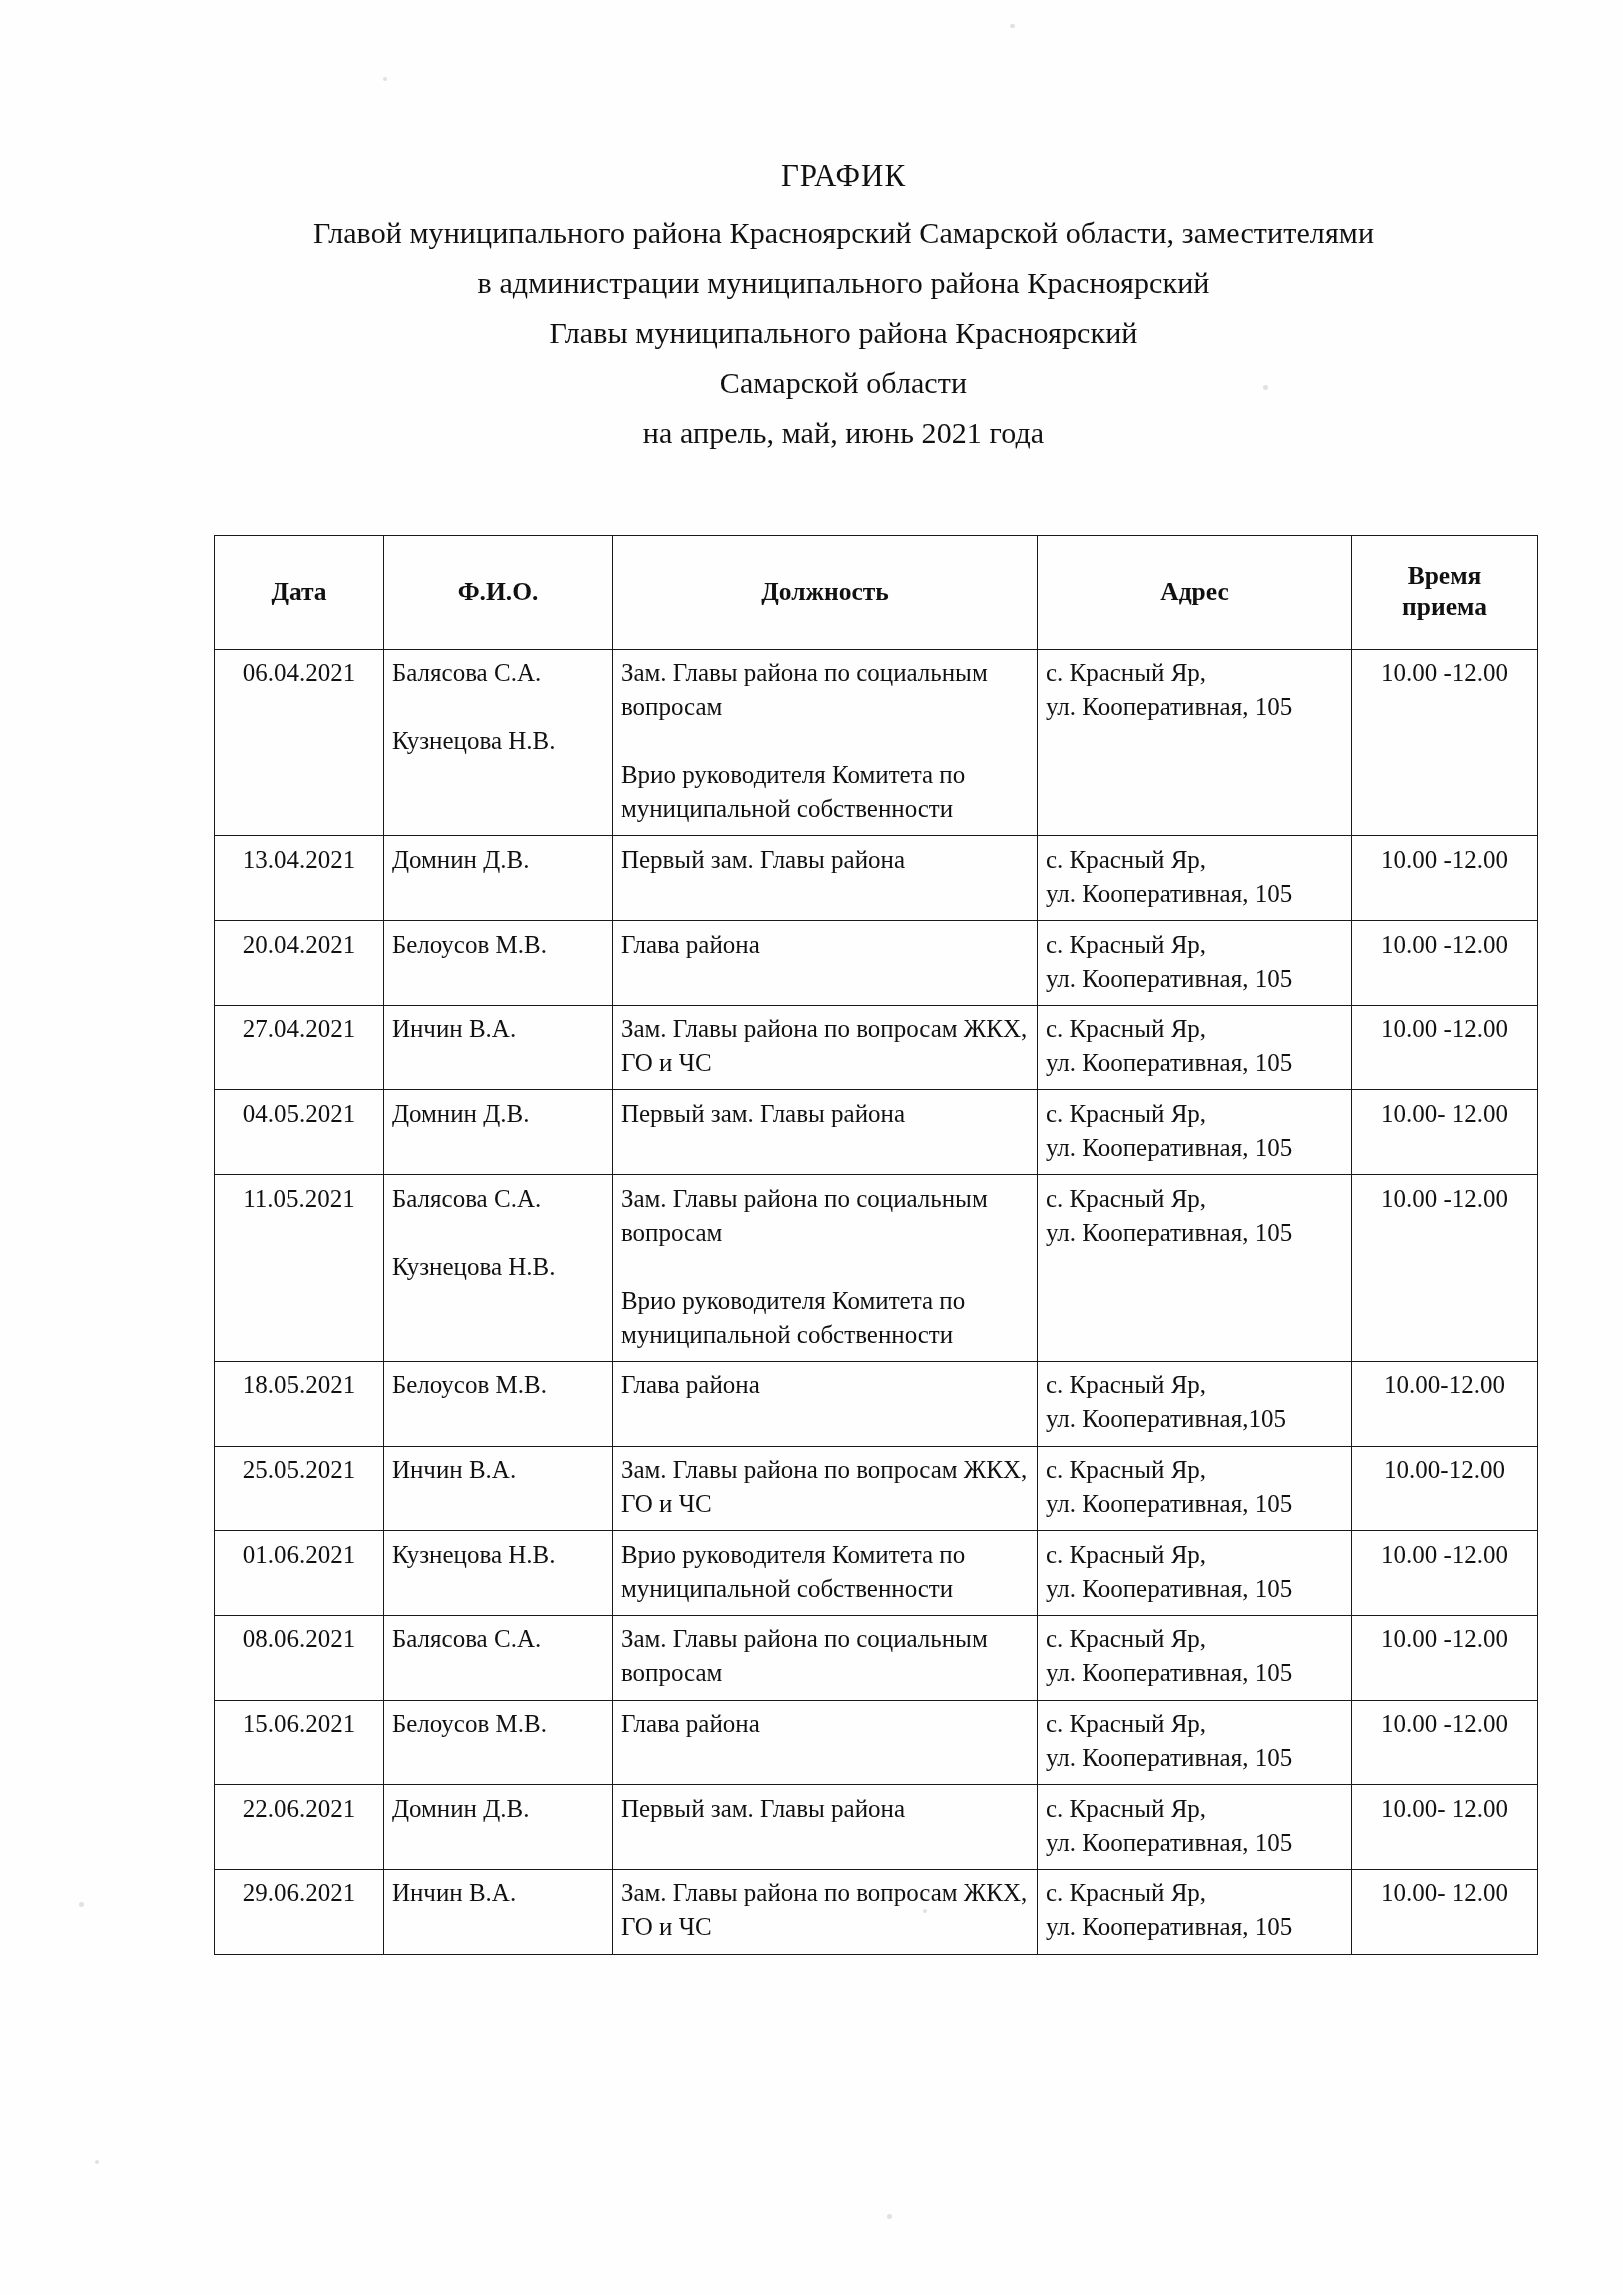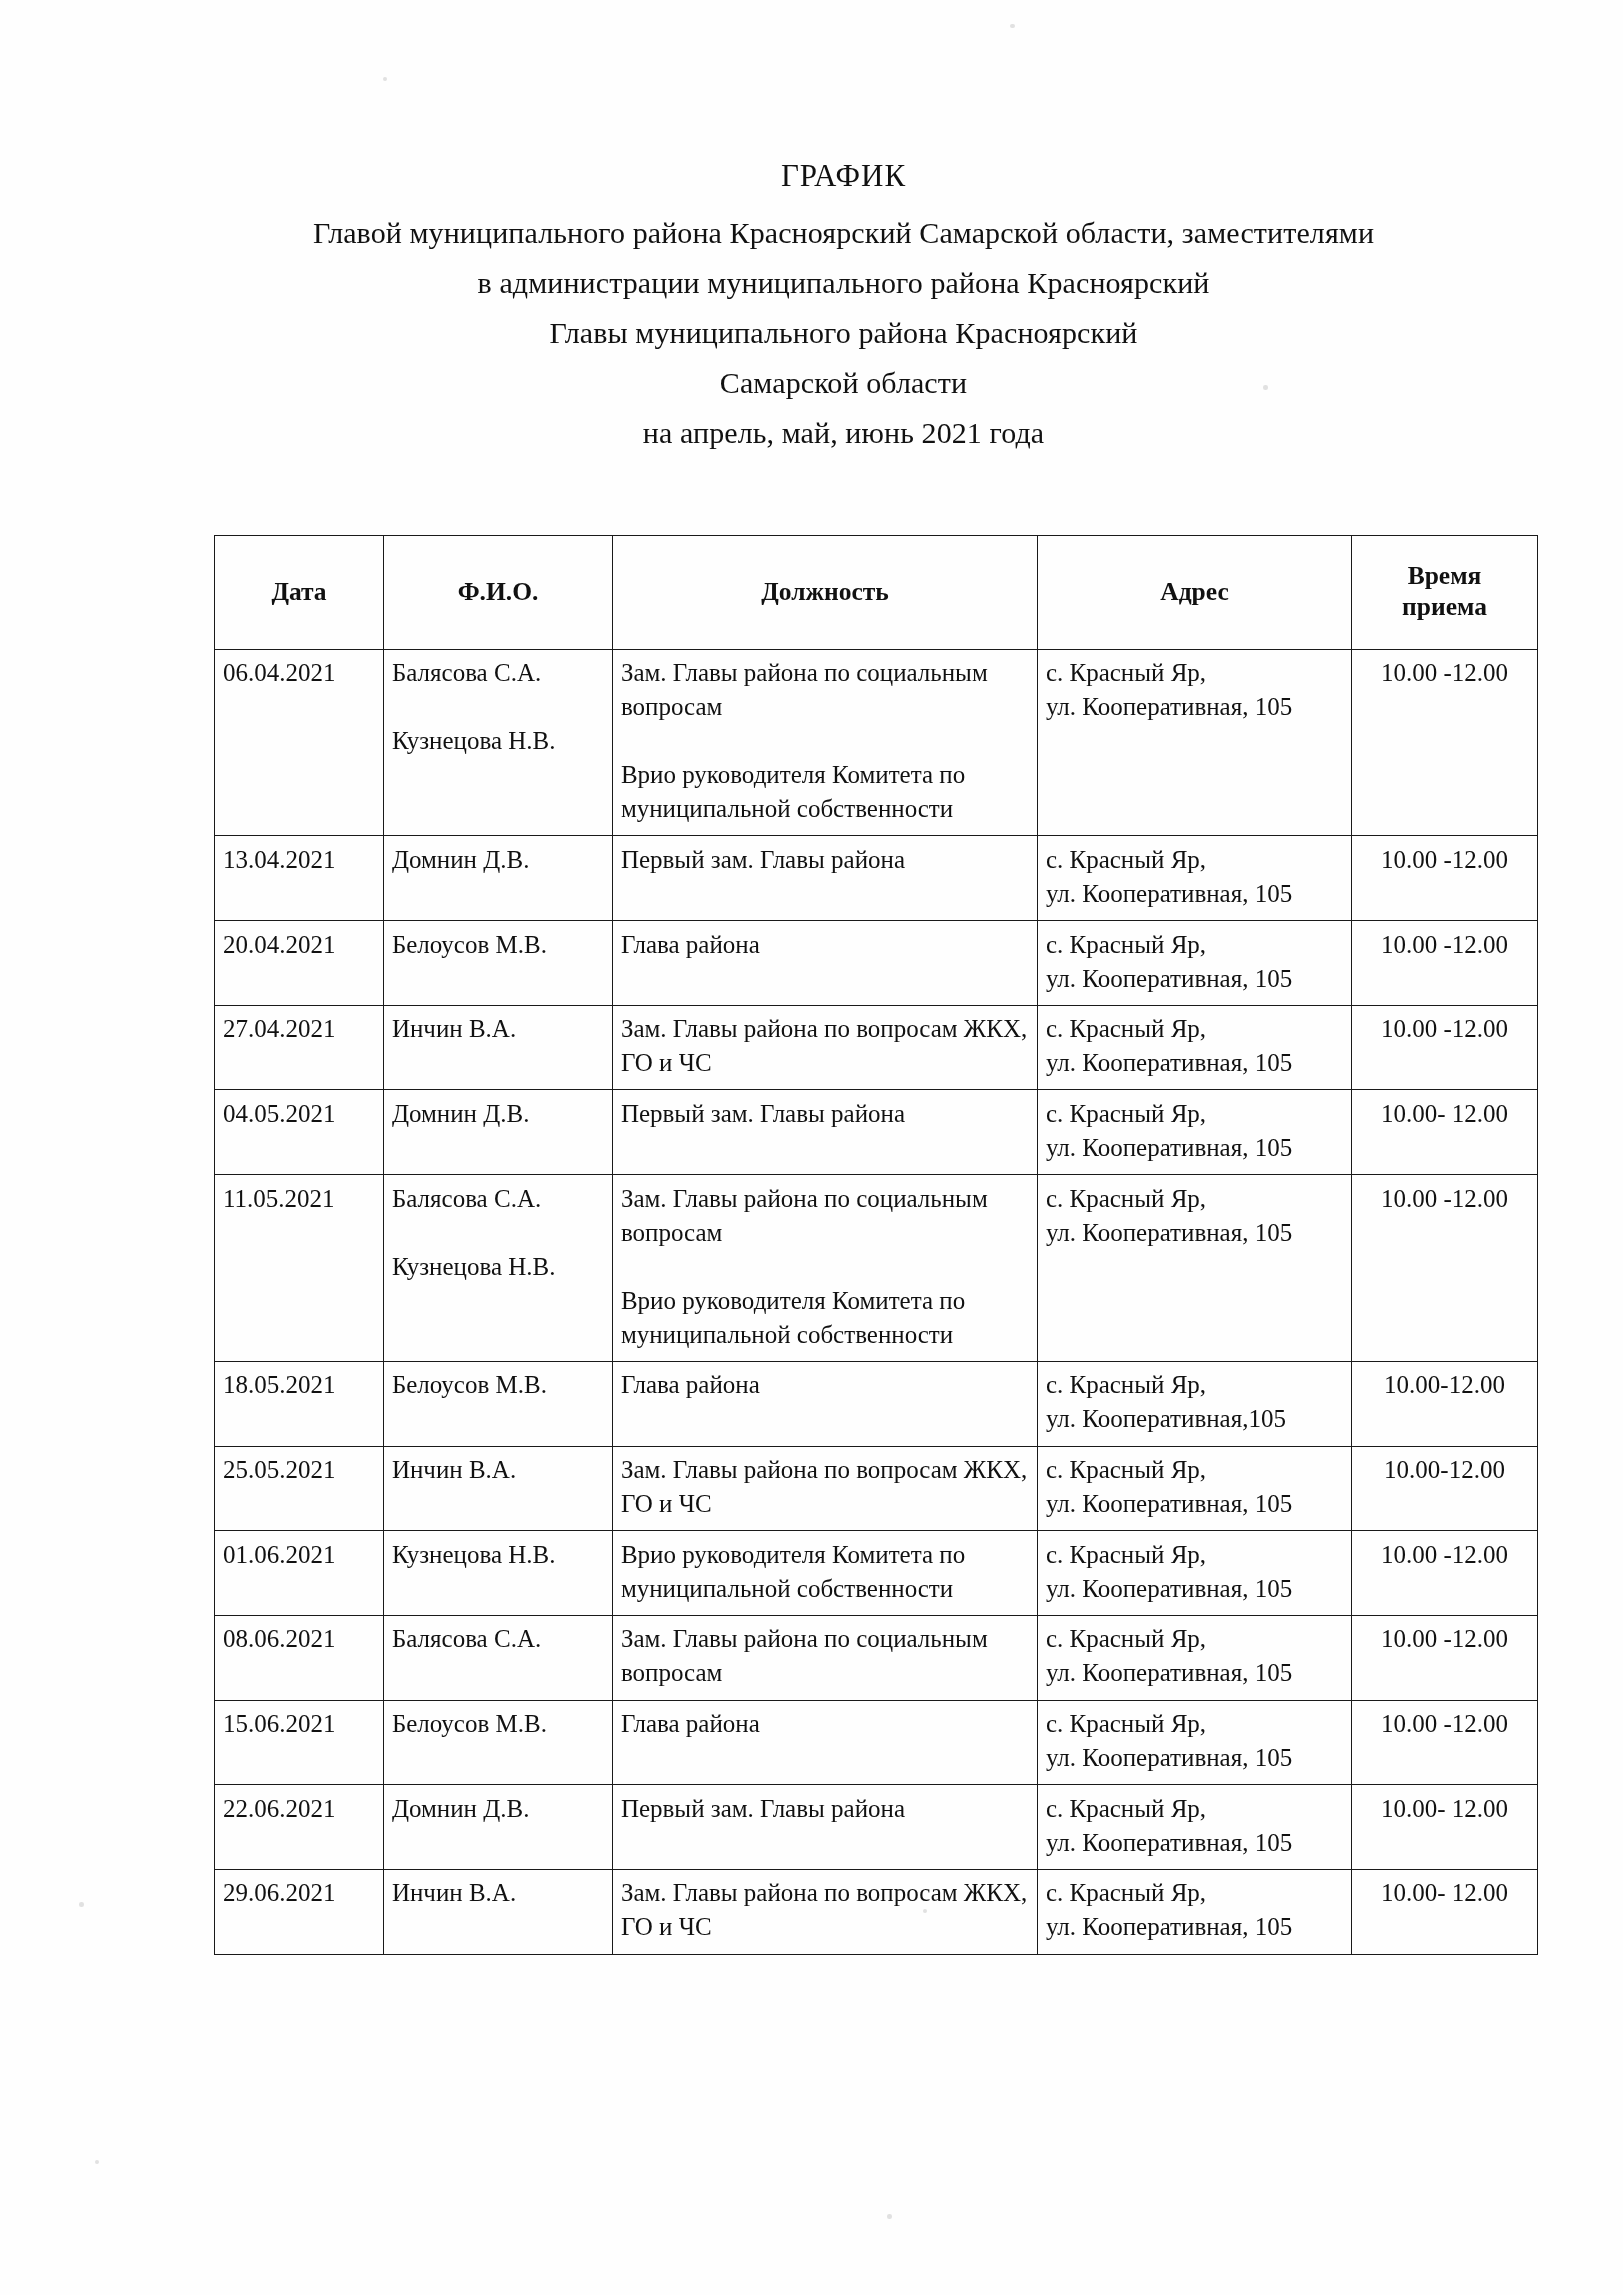--- a/index.html
+++ b/index.html
@@ -65,21 +65,21 @@
     height: 97px;
     font-size: 25.5px;
     line-height: 31px;
   }
   .col-date   { width: 169px; }
   .col-name   { width: 229px; }
   .col-post   { width: 425px; }
   .col-addr   { width: 314px; }
   .col-time   { width: 186px; }
 
-  td.date  { text-align: left; white-space: nowrap; }
+  td.date  { text-align: center; white-space: nowrap; }
   td.time  { text-align: center; white-space: nowrap; }
   td.name  { text-align: left; }
   td.post  { text-align: left; }
   td.addr  { text-align: left; }
 
   .sub { display: block; }
   .gap { display: block; height: 34px; }
   .nowrap { white-space: nowrap; }
 
   

